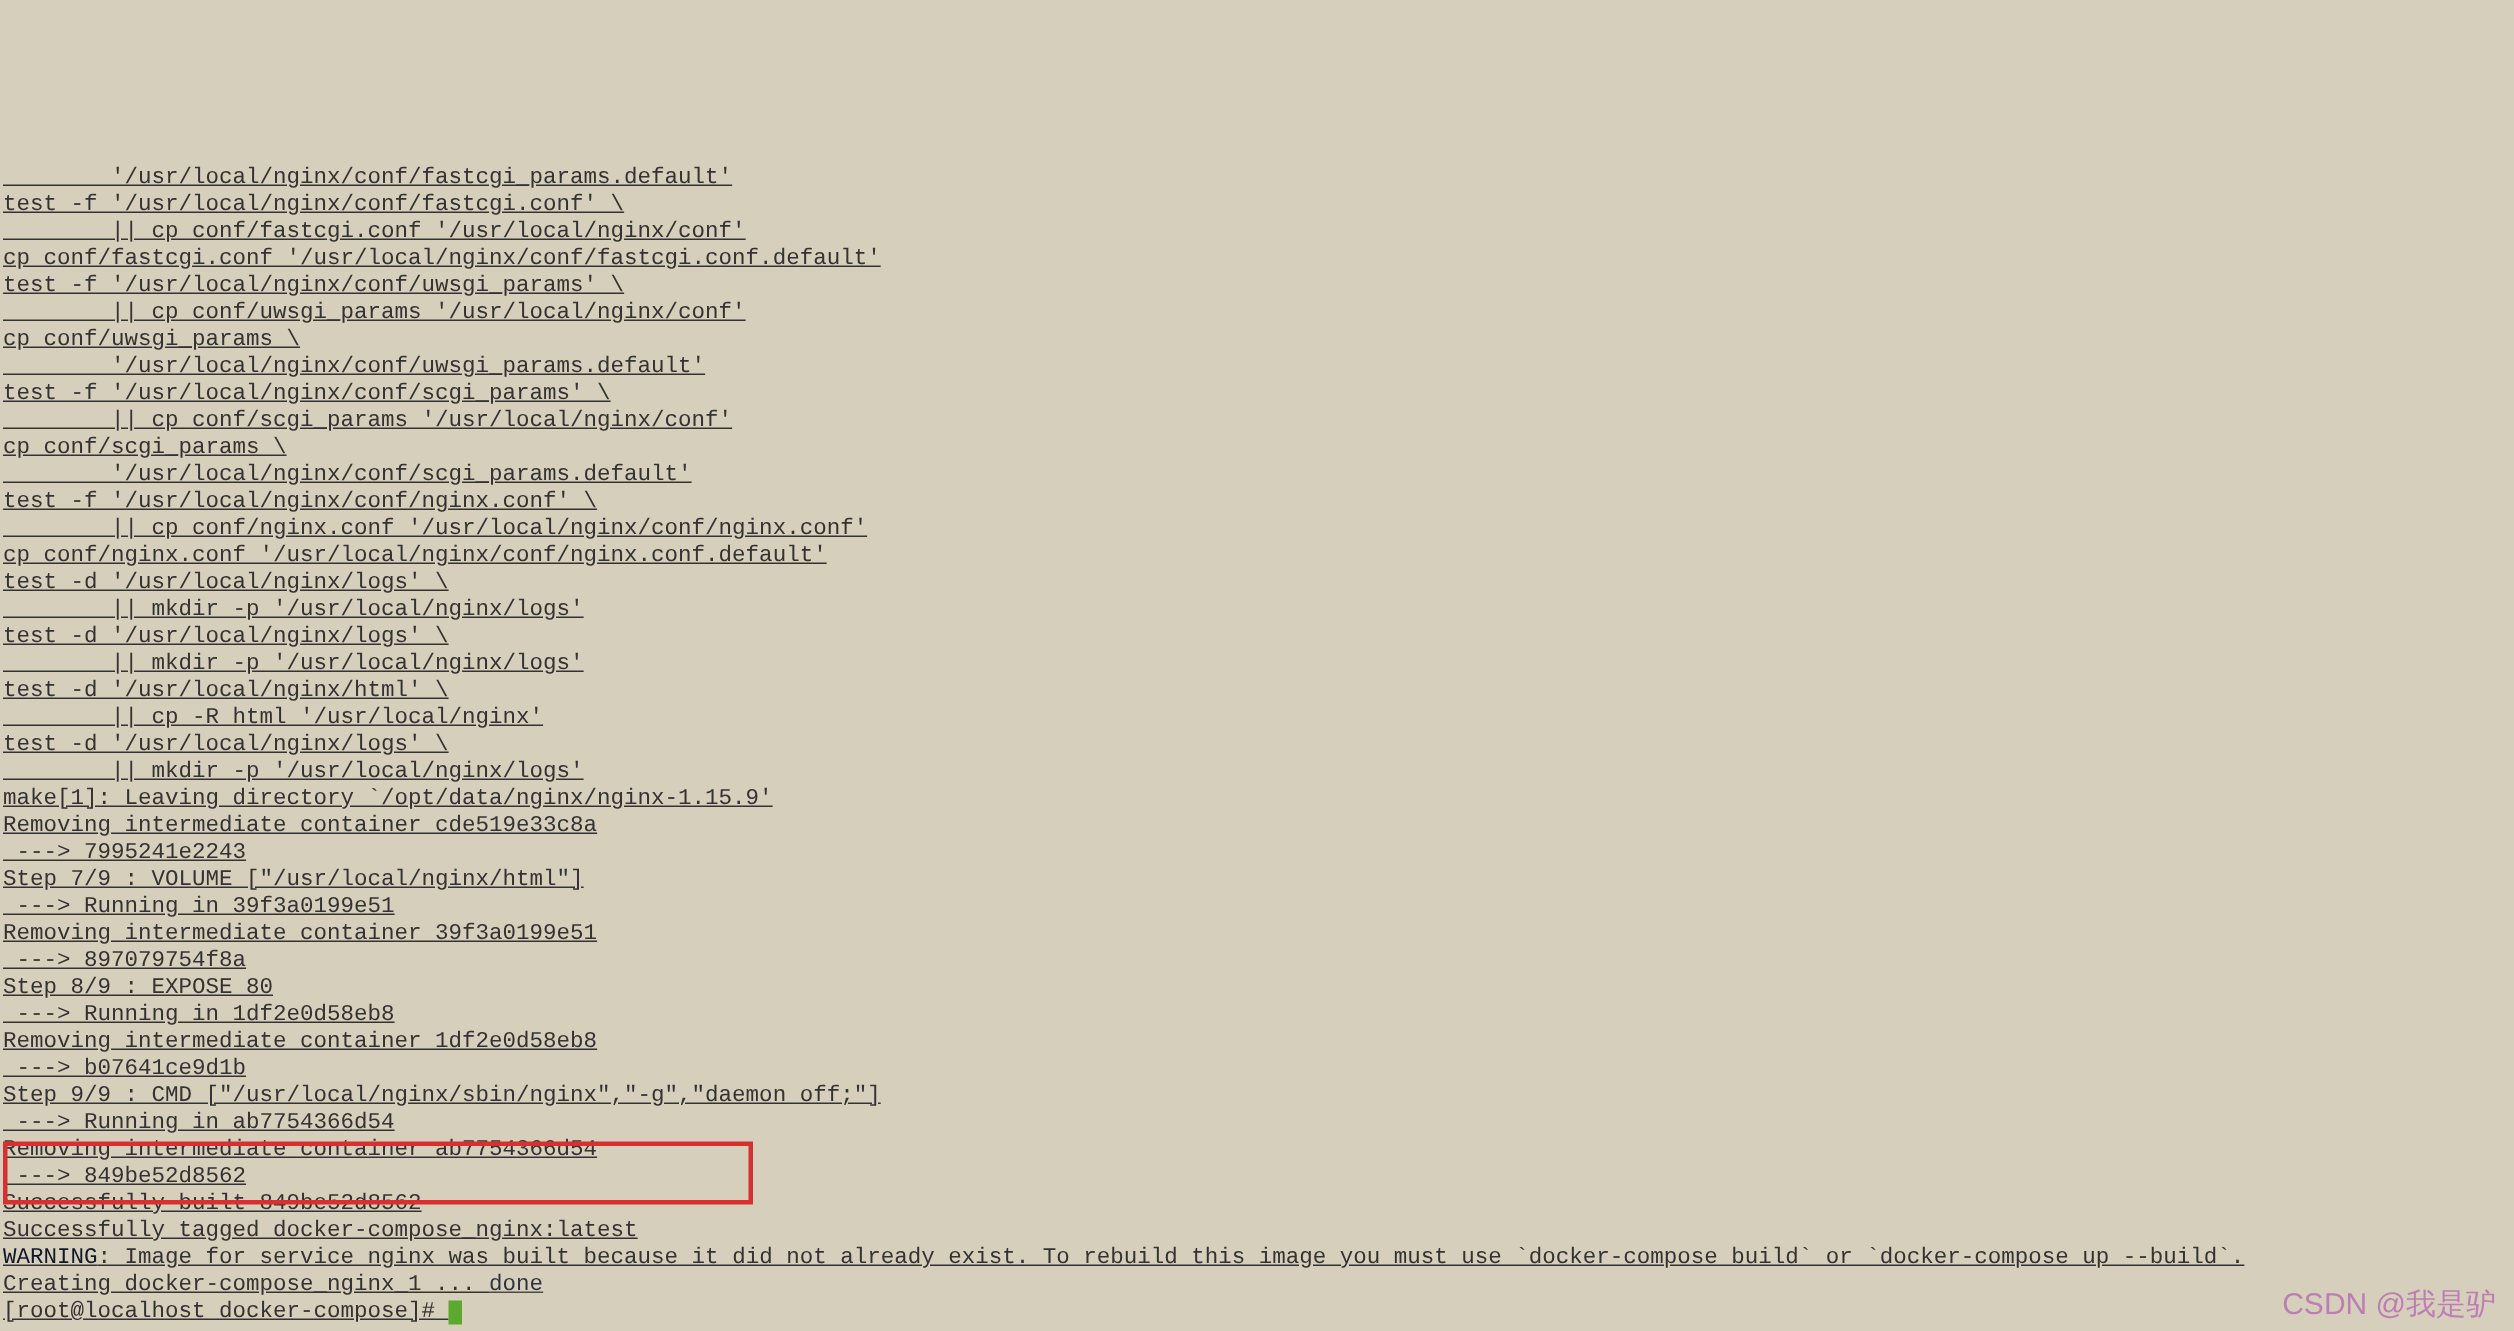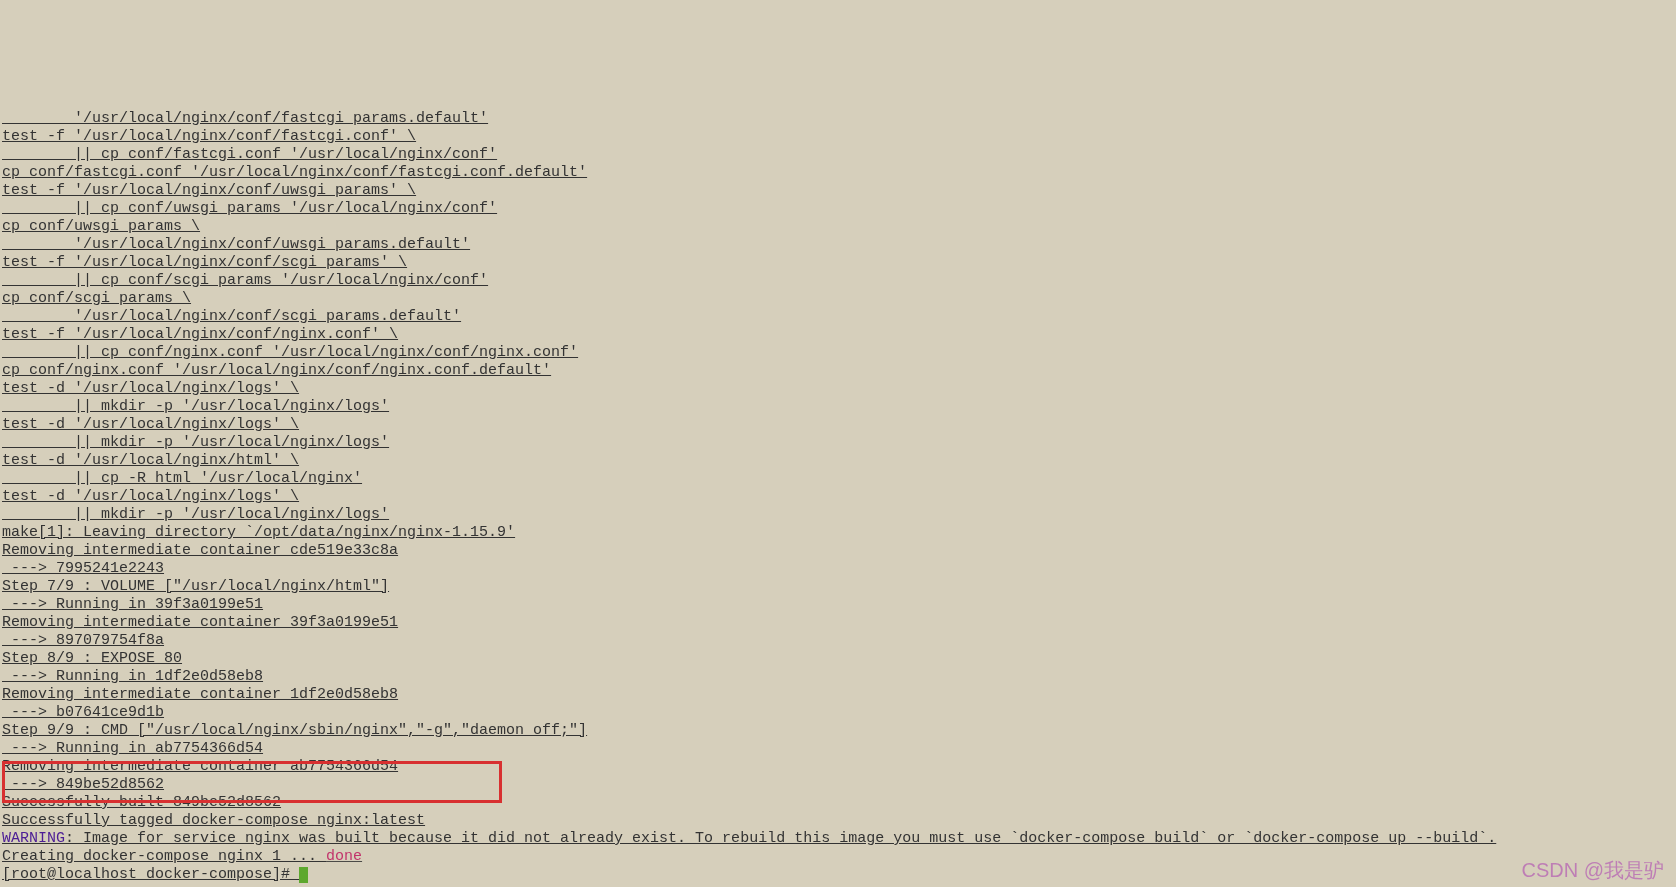--- a/index.html
+++ b/index.html
@@ -8,22 +8,22 @@
       font-family: "Consolas", "Monaco", "Courier New", monospace;
       font-size: 15px;
       line-height: 18px;
       color: #333333;
       padding: 2px;
       white-space: pre;
       overflow-x: auto;
     }
     .terminal { display: block; text-decoration: underline; }
     .line { display: block; min-height: 18px; }
-    .warning { color: #4c1d95; }
-    .done { color: #be185d; opacity: 0.85; }
+    .warning { color: #0f172a; }
+    .done { color: #0f172a; opacity: 0.85; }
     .cursor {
       display: inline-block;
       width: 9px;
       height: 16px;
       background: #5da82e;
       vertical-align: text-bottom;
     }
     .highlight-box {
       position: absolute;
       border: 3px solid #d83030;

